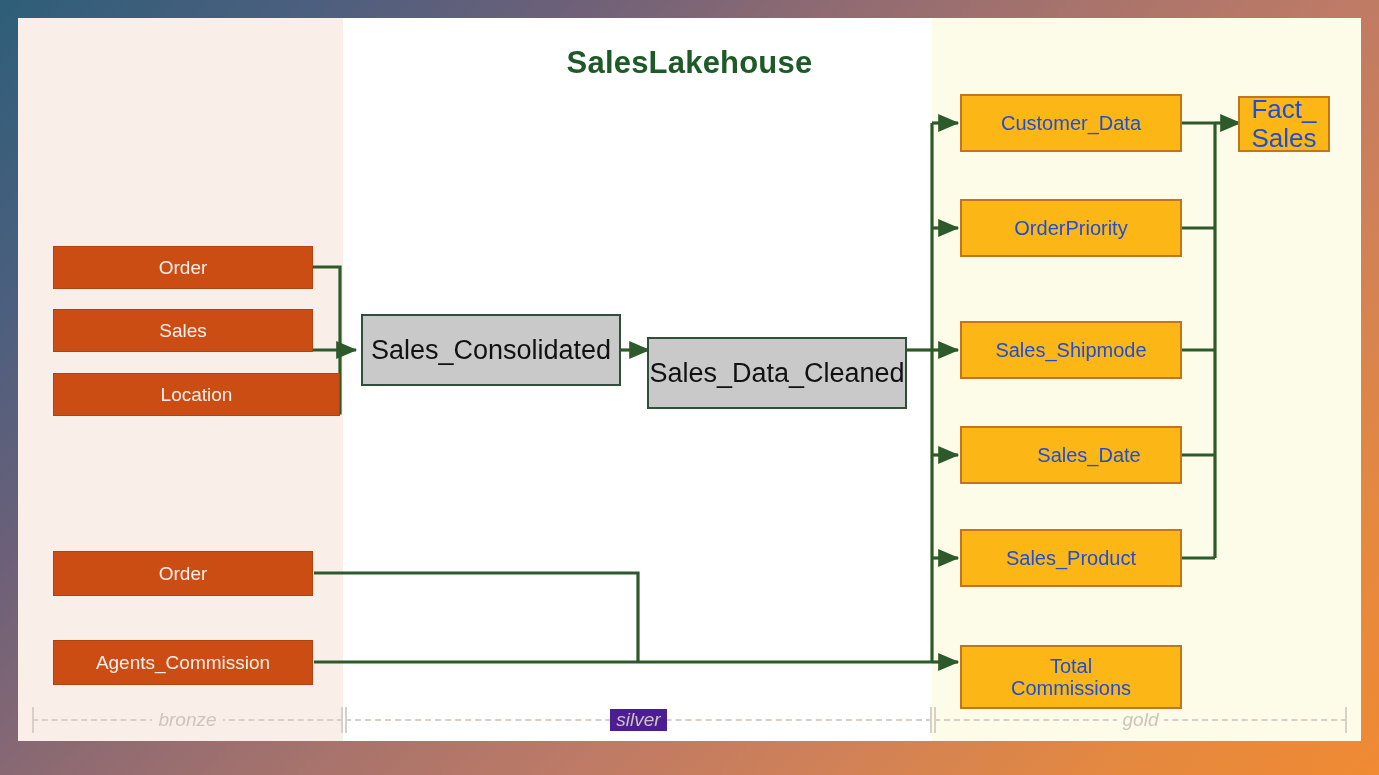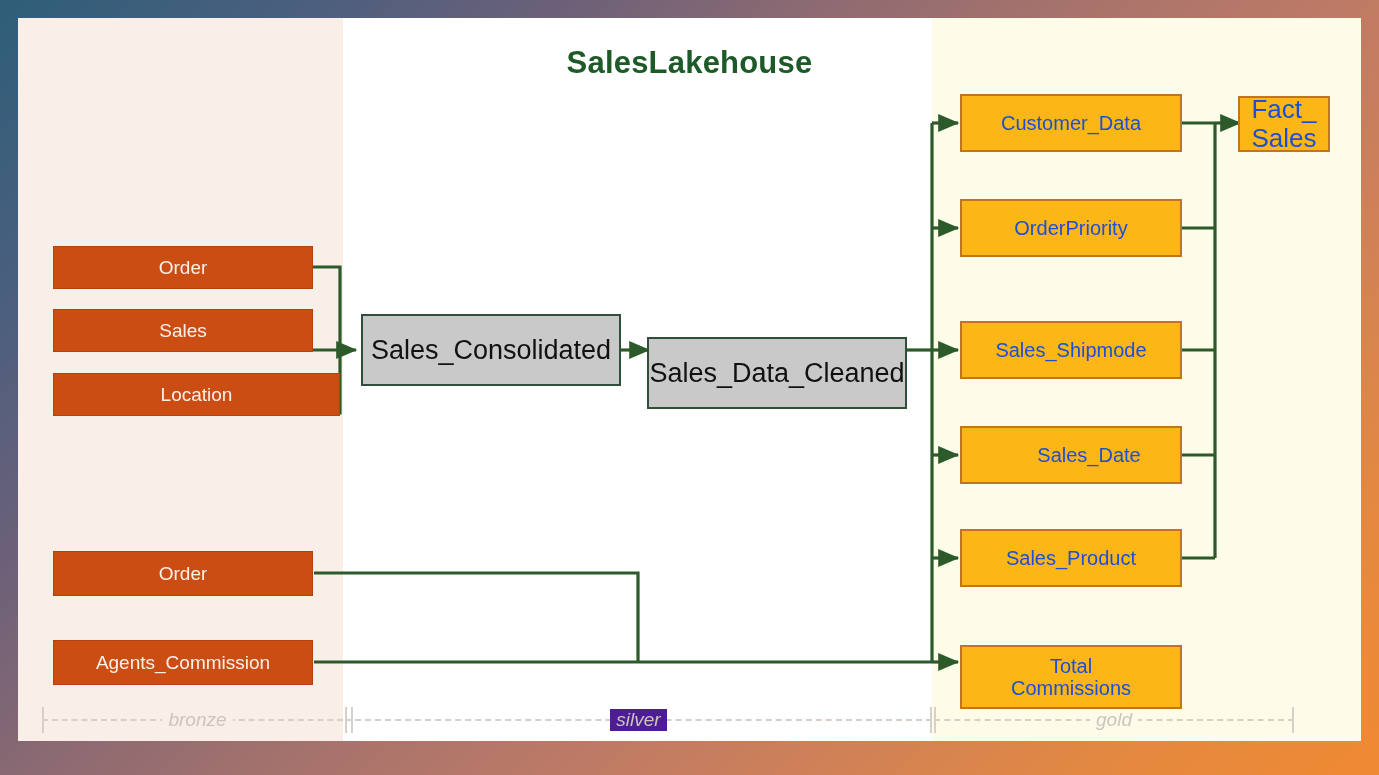--- a/index.html
+++ b/index.html
@@ -90,25 +90,25 @@
   .seg .cap{
     position:absolute;top:2px;width:2px;height:26px;background:#d8cfc9;
   }
   .seg .cap.l{left:0;}
   .seg .cap.r{right:0;}
   .seg .lbl{
     position:relative;z-index:2;
     font-style:italic;font-size:19px;color:#cdc4bd;
     padding:0 6px;
   }
-  #seg-bronze{left:24px;width:311px;align-items:center;}
+  #seg-bronze{left:14px;width:311px;align-items:center;}
   #seg-bronze .lbl{background:#faeee9;}
   #seg-silver{left:327px;width:587px;}
   #seg-silver .lbl{background:#4c1d95;}
-  #seg-gold{left:916px;width:360px;}
+  #seg-gold{left:916px;width:413px;}
   #seg-gold .lbl{background:#fcfce9;}
 </style>
 </head>
 <body>
 
 <div id="frame">
   <div id="canvas">
 
     <div class="zone" id="zone-bronze"></div>
     <div class="zone" id="zone-silver"></div>

